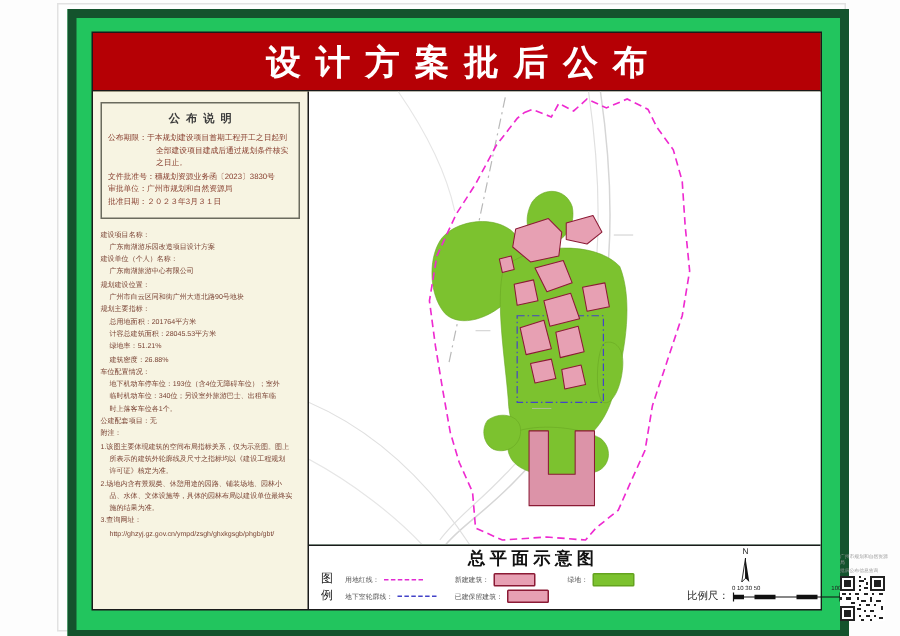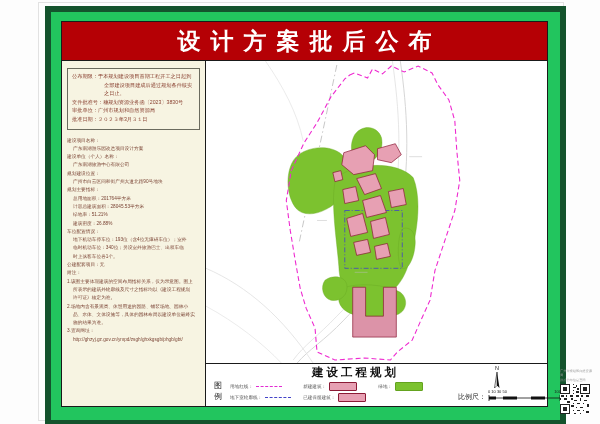--- a/index.html
+++ b/index.html
@@ -90,20 +90,21 @@
 <div class="outer-frame">
   <div class="sheet">
     <div class="content">
 
       <div class="banner">设计方案批后公布</div>
 
       <div class="row">
 
         <div class="left-col">
           <div class="notice-box">
+            <div class="notice-title">公布说明</div>
             <div>
 
                 <div class="n-row"><span>公布期限：</span><span>于本规划建设项目首期工程开工之日起到全部建设项目建成后通过规划条件核实之日止。</span></div>
 
                 <div class="n-row"><span>文件批准号：</span><span>穗规划资源业务函〔2023〕3830号</span></div>
 
                 <div class="n-row"><span>审批单位：</span><span>广州市规划和自然资源局</span></div>
 
                 <div class="n-row"><span>批准日期：</span><span>２０２３年3月３１日</span></div>
               </div>
@@ -206,21 +207,21 @@
 
               <g stroke="#bdbdbd" stroke-width="0.5">
                 <line x1="205" y1="96" x2="218" y2="96"></line>
                 <line x1="150" y1="212" x2="163" y2="212"></line>
                 <line x1="112" y1="160" x2="122" y2="160"></line>
               </g>
             </svg>
           </div>
 
           <div class="map-footer">
-            <div class="smap-title">建设工程规划</div>
+            <div class="smap-title">总平面示意图</div>
             <div class="legend-label">图例</div>
             <div class="legend-grid">
 
                 <div class="lg-item">
                   <span class="lg-label">用地红线：</span>
                   <span class="lg-swatch line-magenta"></span>
                 </div>
 
                 <div class="lg-item">
                   <span class="lg-label">地下室轮廓线：</span>

